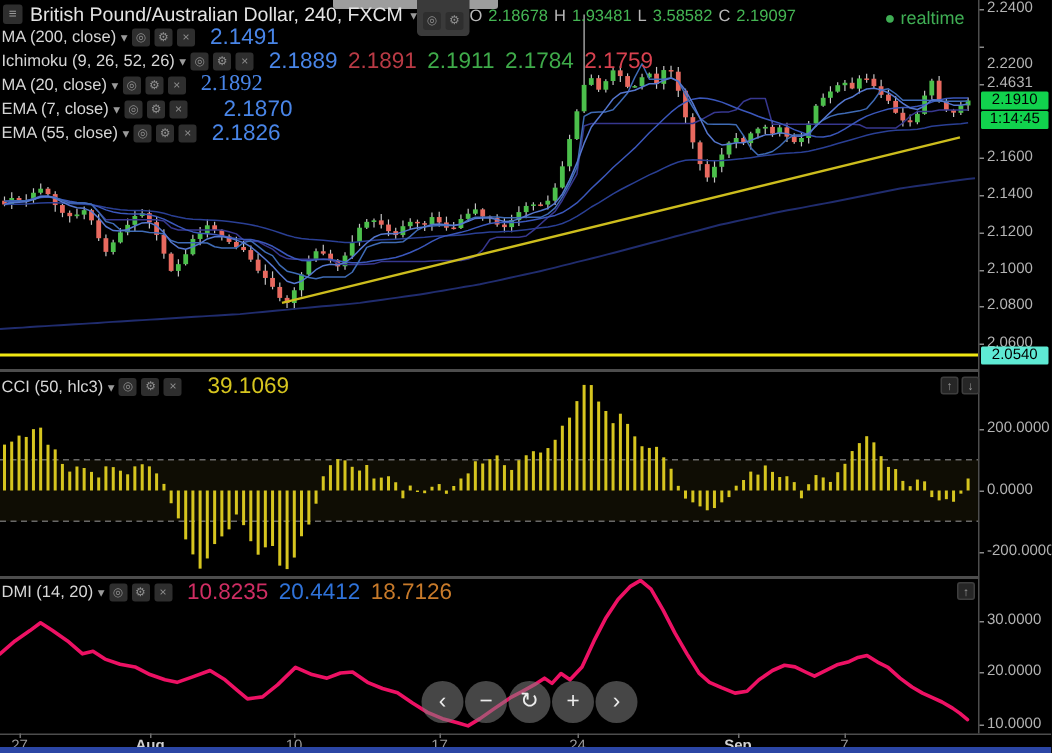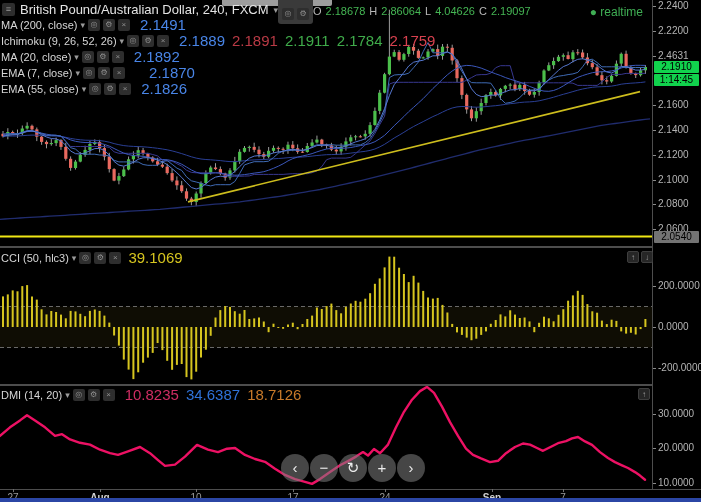--- a/index.html
+++ b/index.html
@@ -496,23 +496,23 @@
 
   <div class="toptab" id="toptab">
       <span class="ibox">◎</span>
       <span class="ibox">⚙</span>
     </div>
 
   <div class="ohlc">
     <span class="olbl">O</span>
     <span class="oval" style="color: rgb(69, 182, 84);">2.18678</span>
     <span class="olbl">H</span>
-    <span class="oval" style="color: rgb(69, 182, 84);">2.86064</span>
+    <span class="oval" style="color: rgb(69, 182, 84);">1.93481</span>
     <span class="olbl">L</span>
-    <span class="oval" style="color: rgb(69, 182, 84);">4.04626</span>
+    <span class="oval" style="color: rgb(69, 182, 84);">3.58582</span>
     <span class="olbl">C</span>
     <span class="oval" style="color: rgb(69, 182, 84);">2.19097</span>
   </div>
 
   <div class="realtime" style="color: rgb(63, 174, 84);">
     <span class="rdot">●</span>
     <span>realtime</span>
   </div>
 
   <div class="lrows" id="mainLegend">
@@ -535,21 +535,21 @@
         <span class="lval" style="color: rgb(63, 171, 74); margin-left: 4px;">2.1911</span>
         <span class="lval" style="color: rgb(63, 171, 74); margin-left: 4px;">2.1784</span>
         <span class="lval" style="color: rgb(216, 65, 79); margin-left: 4px;">2.1759</span>
       </div>
       <div class="lrow">
         <span class="lname">MA (20, close)</span>
         <span class="dd">▾</span>
         <span class="ibox">◎</span>
         <span class="ibox">⚙</span>
         <span class="ibox">×</span>
-        <span class="lval" style="color: rgb(73, 133, 231); margin-left: 7px;">2.1892</span>
+        <span class="lval" style="color: rgb(73, 133, 231); margin-left: 7px; font-family: Liberation Serif, serif;">2.1892</span>
       </div>
       <div class="lrow">
         <span class="lname">EMA (7, close)</span>
         <span class="dd">▾</span>
         <span class="ibox">◎</span>
         <span class="ibox">⚙</span>
         <span class="ibox">×</span>
         <span class="lval" style="color: rgb(73, 133, 231); margin-left: 21px;">2.1870</span>
       </div>
       <div class="lrow">
@@ -564,47 +564,47 @@
 
   <div class="sep" style="top:246px"></div>
 
   <div class="lrows" id="cciLegend">
       <div class="lrow">
         <span class="lname">CCI (50, hlc3)</span>
         <span class="dd">▾</span>
         <span class="ibox">◎</span>
         <span class="ibox">⚙</span>
         <span class="ibox">×</span>
-        <span class="lval" style="color: rgb(214, 197, 31); margin-left: 4px;">39.1069</span>
+        <span class="lval" style="color: rgb(214, 197, 31); margin-left: 14px;">39.1069</span>
       </div>
     </div>
 
   <div class="sep" style="top:384px"></div>
 
   <div class="lrows" id="dmiLegend">
       <div class="lrow">
         <span class="lname">DMI (14, 20)</span>
         <span class="dd">▾</span>
         <span class="ibox">◎</span>
         <span class="ibox">⚙</span>
         <span class="ibox">×</span>
         <span class="lval" style="color: rgb(207, 45, 99); margin-left: 7px;">10.8235</span>
-        <span class="lval" style="color: rgb(47, 114, 216); margin-left: 4px;">34.6387</span>
+        <span class="lval" style="color: rgb(47, 114, 216); margin-left: 4px;">20.4412</span>
         <span class="lval" style="color: rgb(200, 122, 42); margin-left: 4px;">18.7126</span>
       </div>
     </div>
 
   <div class="paxis" id="paxis">
     <div class="badge" id="lastBadge" style="top: 61px; background: rgb(17, 210, 77);">2.1910</div>
     <div class="badge" id="cdBadge" style="top: 73.5px; background: rgb(17, 210, 77);">1:14:45</div>
-    <div class="badge" id="lvlBadge" style="top: 231px; background: #737373;">2.0540</div>
+    <div class="badge" id="lvlBadge" style="top: 231px; background: #5eead4;">2.0540</div>
   <div class="axis-tick" style="top: 6px;"></div>
       <div class="axis-label" style="top: 1px;">2.2400</div>
       <div class="axis-tick" style="top: 31px;"></div>
-      <div class="axis-label" style="top: 26px;">2.2200</div>
+      <div class="axis-label" style="top: 38px;">2.2200</div>
       <div class="axis-tick" style="top: 56px;"></div>
       <div class="axis-label" style="top: 51px;">2.4631</div>
       <div class="axis-tick" style="top: 105px;"></div>
       <div class="axis-label" style="top: 100px;">2.1600</div>
       <div class="axis-tick" style="top: 130px;"></div>
       <div class="axis-label" style="top: 125px;">2.1400</div>
       <div class="axis-tick" style="top: 155px;"></div>
       <div class="axis-label" style="top: 150px;">2.1200</div>
       <div class="axis-tick" style="top: 180px;"></div>
       <div class="axis-label" style="top: 175px;">2.1000</div>

